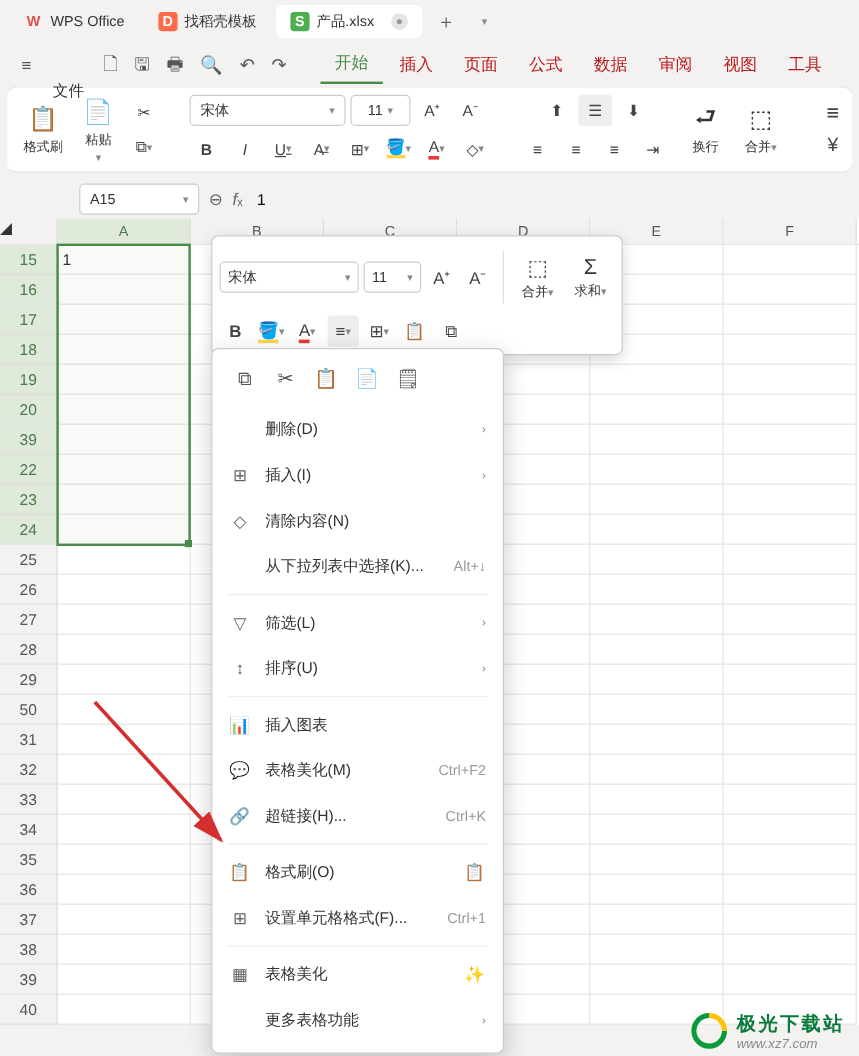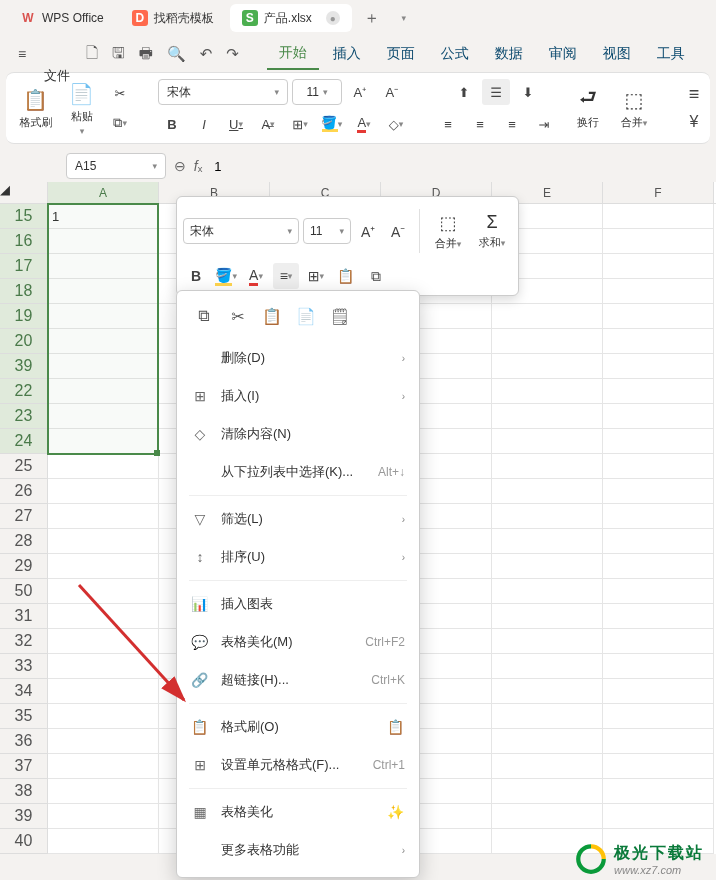--- a/index.html
+++ b/index.html
@@ -10,21 +10,21 @@
     .tab.active { background: #fff; }
     .tab-icon { width: 16px; height: 16px; display: flex; align-items: center; justify-content: center; font-size: 12px; font-weight: bold; border-radius: 3px; }
     .tab-close { width: 14px; height: 14px; display: flex; align-items: center; justify-content: center; opacity: 0; border-radius: 50%; background: #ccc; font-size: 10px; margin-left: 8px; }
     .tab.active .tab-close { opacity: 0.5; }
     .newtab { width: 24px; height: 24px; display: flex; align-items: center; justify-content: center; font-size: 16px; color: #666; margin-left: 4px; }
     
     .menubar { display: flex; align-items: center; height: 36px; padding: 0 10px; gap: 2px; }
     .hmb { width: 24px; display: flex; justify-content: center; color: #555; font-size: 14px; }
     .file-btn { padding: 4px 8px; font-size: 13px; margin-top: 44px; }
     .qab { padding: 0 6px; color: #555; font-size: 15px; }
-    .menutab { padding: 6px 12px; font-size: 14px; color: #0c4a6e; }
+    .menutab { padding: 6px 12px; font-size: 14px; color: #b91c1c; }
     .menutab.active { color: #4a8a4a; border-bottom: 2px solid #4a8a4a; }
     
     .ribbon { background: #fff; border-top: 1px solid #e0e0e0; border-bottom: 1px solid #e0e0e0; height: 72px; display: flex; align-items: center; padding: 4px 8px; gap: 8px; border-radius: 8px; margin: 0 6px; }
     .rgroup { display: flex; flex-direction: column; align-items: center; justify-content: center; gap: 2px; height: 60px; }
     .rgroup.row { flex-direction: row; }
     .rbtn-big { display: flex; flex-direction: column; align-items: center; justify-content: center; width: 44px; height: 56px; font-size: 11px; gap: 2px; }
     .rbtn-big .ico { font-size: 20px; height: 26px; display: flex; align-items: center; }
     .rrow { display: flex; align-items: center; gap: 4px; }
     .rbtn { width: 28px; height: 26px; display: flex; align-items: center; justify-content: center; color: #444; }
     .sep { width: 1px; height: 48px; background: #e0e0e0; margin: 0 4px; }
@@ -40,21 +40,21 @@
     .formula-input { flex: 1; height: 26px; background: transparent; border: none; font-size: 13px; padding: 0 4px; }
     
     .grid-wrap { background: #fff; position: relative; }
     .colheads { display: flex; height: 22px; border-bottom: 1px solid #ddd; }
     .corner { width: 48px; border-right: 1px solid #ddd; background: #f4f2f0; }
     .colhead { width: 111px; border-right: 1px solid #ddd; background: #f4f2f0; display: flex; align-items: center; justify-content: center; font-size: 12px; color: #555; }
     .colhead.sel { background: #e0eadb; color: #4a7a4a; }
     
     .gridbody { display: flex; }
     .rowheads { width: 48px; }
-    .rowhead { height: 25px; border-right: 1px solid #ddd; border-bottom: 1px solid #ddd; background: #f4f2f0; display: flex; align-items: center; justify-content: center; font-size: 16px; color: #555; }
+    .rowhead { height: 25px; border-right: 1px solid #ddd; border-bottom: 1px solid #ddd; background: #f4f2f0; display: flex; align-items: center; justify-content: center; font-size: 13px; color: #555; }
     .rowhead.sel { background: #e0eadb; color: #4a7a4a; }
     .cells { flex: 1; position: relative; }
     .cellrow { display: flex; height: 25px; }
     .cell { width: 111px; border-right: 1px solid #e5e5e5; border-bottom: 1px solid #e5e5e5; display: flex; align-items: center; padding: 0 4px; font-size: 13px; }
     
     .selection { position: absolute; border: 2px solid #4a8a4a; background: rgba(74,138,74,0.04); pointer-events: none; }
     .sel-handle { position: absolute; width: 6px; height: 6px; background: #4a8a4a; right: -3px; bottom: -3px; }
     
     .mini-toolbar { position: absolute; background: #fff; border: 1px solid #ccc; border-radius: 6px; box-shadow: 0 4px 12px rgba(0,0,0,0.15); padding: 6px; display: flex; flex-direction: column; gap: 4px; }
     .mt-row { display: flex; align-items: center; gap: 4px; }

